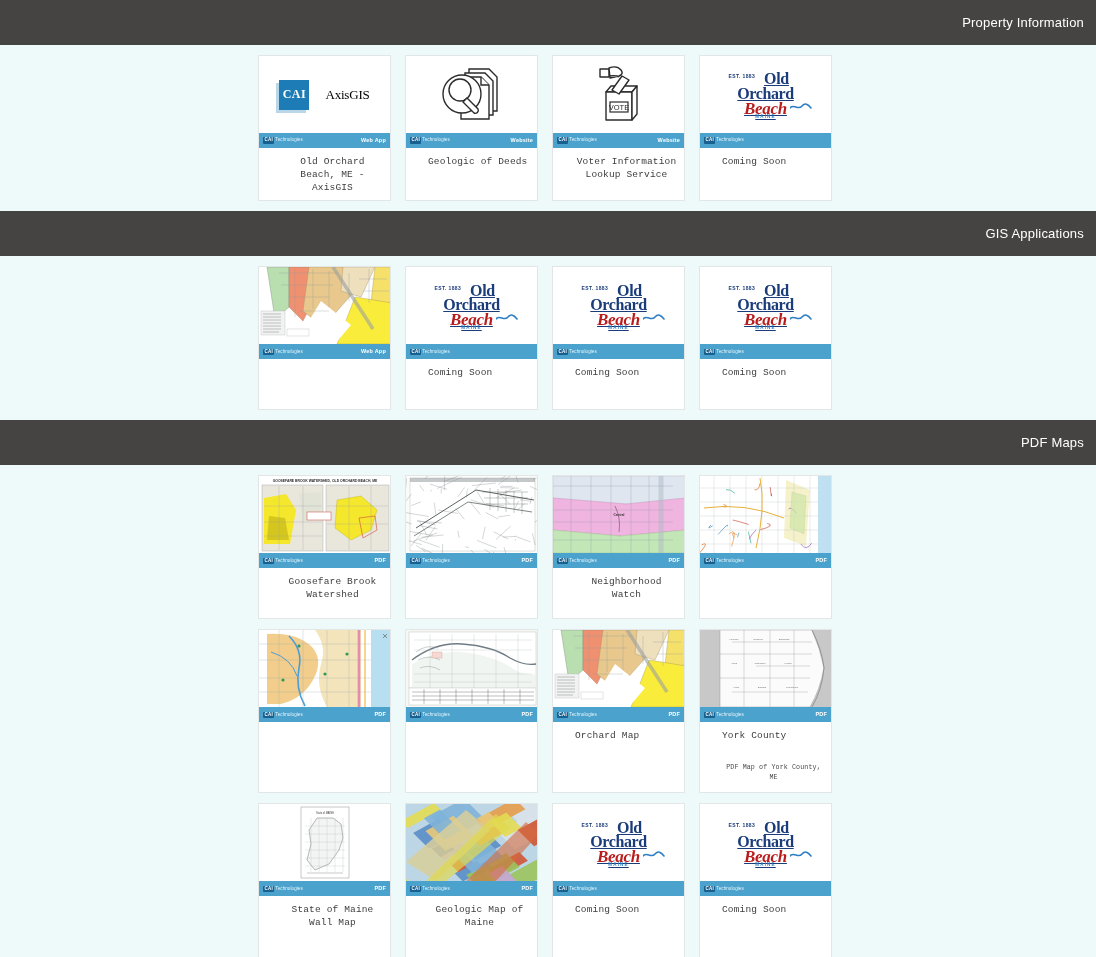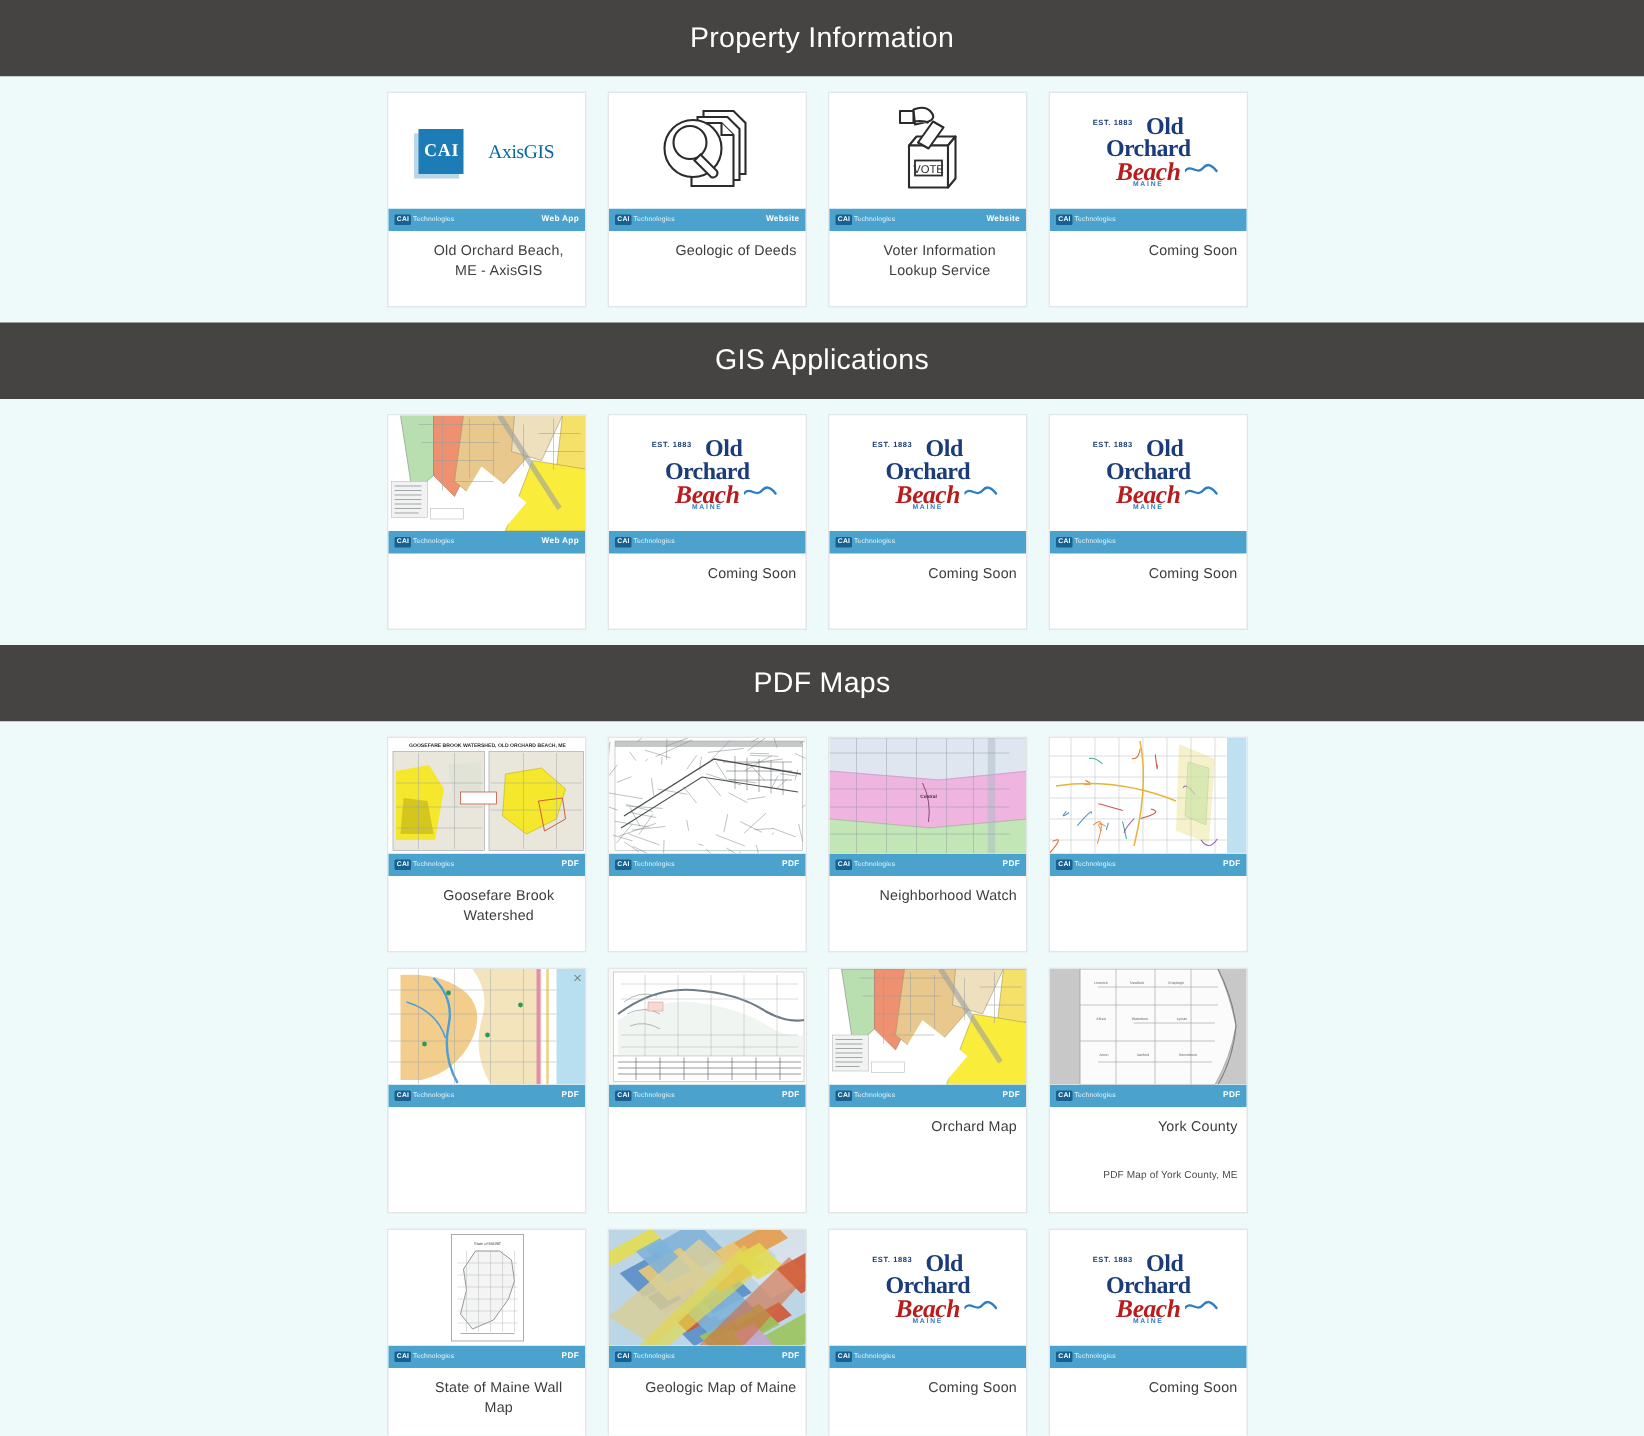--- a/index.html
+++ b/index.html
@@ -10,25 +10,25 @@
     font-family: "Liberation Sans", sans-serif;
     overflow: hidden;
   }
   .page { width: 1096px; position: relative; }
 
   
   .section-header {
     width: 100%;
     background: #464442;
     color: #ffffff;
-    text-align: center;
-    font-size: 19px;
+    text-align: right;
+    font-size: 13px;
     font-weight: 400;
     letter-spacing: .2px;
-    padding: 16px 0 16px 0;
+    padding: 16px 12px 16px 0;
     line-height: 1;
   }
   .section-body {
     background: #eefafa;
     padding: 10px 0 10px 0;
   }
 
   
   .grid {
     display: flex;
@@ -89,21 +89,22 @@
     color: #ffffff;
     font-weight: bold;
     letter-spacing: .2px;
     line-height: 1;
   }
   .card-body {
     flex: 1;
     padding: 8px 6px 6px 22px;
     display: flex;
     flex-direction: column;
-    align-items: flex-end;
+    align-items: flex-start;
+    font-family: Liberation Mono, monospace;
   }
   .card-title {
     font-size: 9.5px;
     color: #3d3d3d;
     text-align: center;
     line-height: 1.35;
     letter-spacing: .15px;
   }
   .card-desc {
     font-size: 6.7px;
@@ -117,20 +118,21 @@
   .card.short .card-body { min-height: 50px; }
 
   
   .oob {
     width: 100px;
     text-align: center;
     line-height: 1;
     color: #1b3c7a;
     position: relative;
     padding-top: 2px;
+    text-decoration: underline;
   }
   .oob .est {
     font-size: 5px;
     font-weight: bold;
     letter-spacing: .4px;
     position: absolute;
     left: 13px;
     top: 5px;
     color: #1b3c7a;
   }
@@ -188,21 +190,21 @@
     color: #fff;
     font-family: "Liberation Serif", serif;
     font-weight: bold;
     font-size: 12px;
     letter-spacing: .5px;
     box-shadow: -3px 3px 0 rgba(130,180,215,.55);
   }
   .axisgis .nm {
     font-family: "Liberation Serif", serif;
     font-size: 13px;
-    color: #0369a1;
+    color: #000000;
     margin-left: 16px;
     letter-spacing: -.2px;
   }
 
   
   .thumb-art { width: 100%; height: 100%; position: relative; overflow: hidden; }
 </style>
 </head>
 <body>
 

